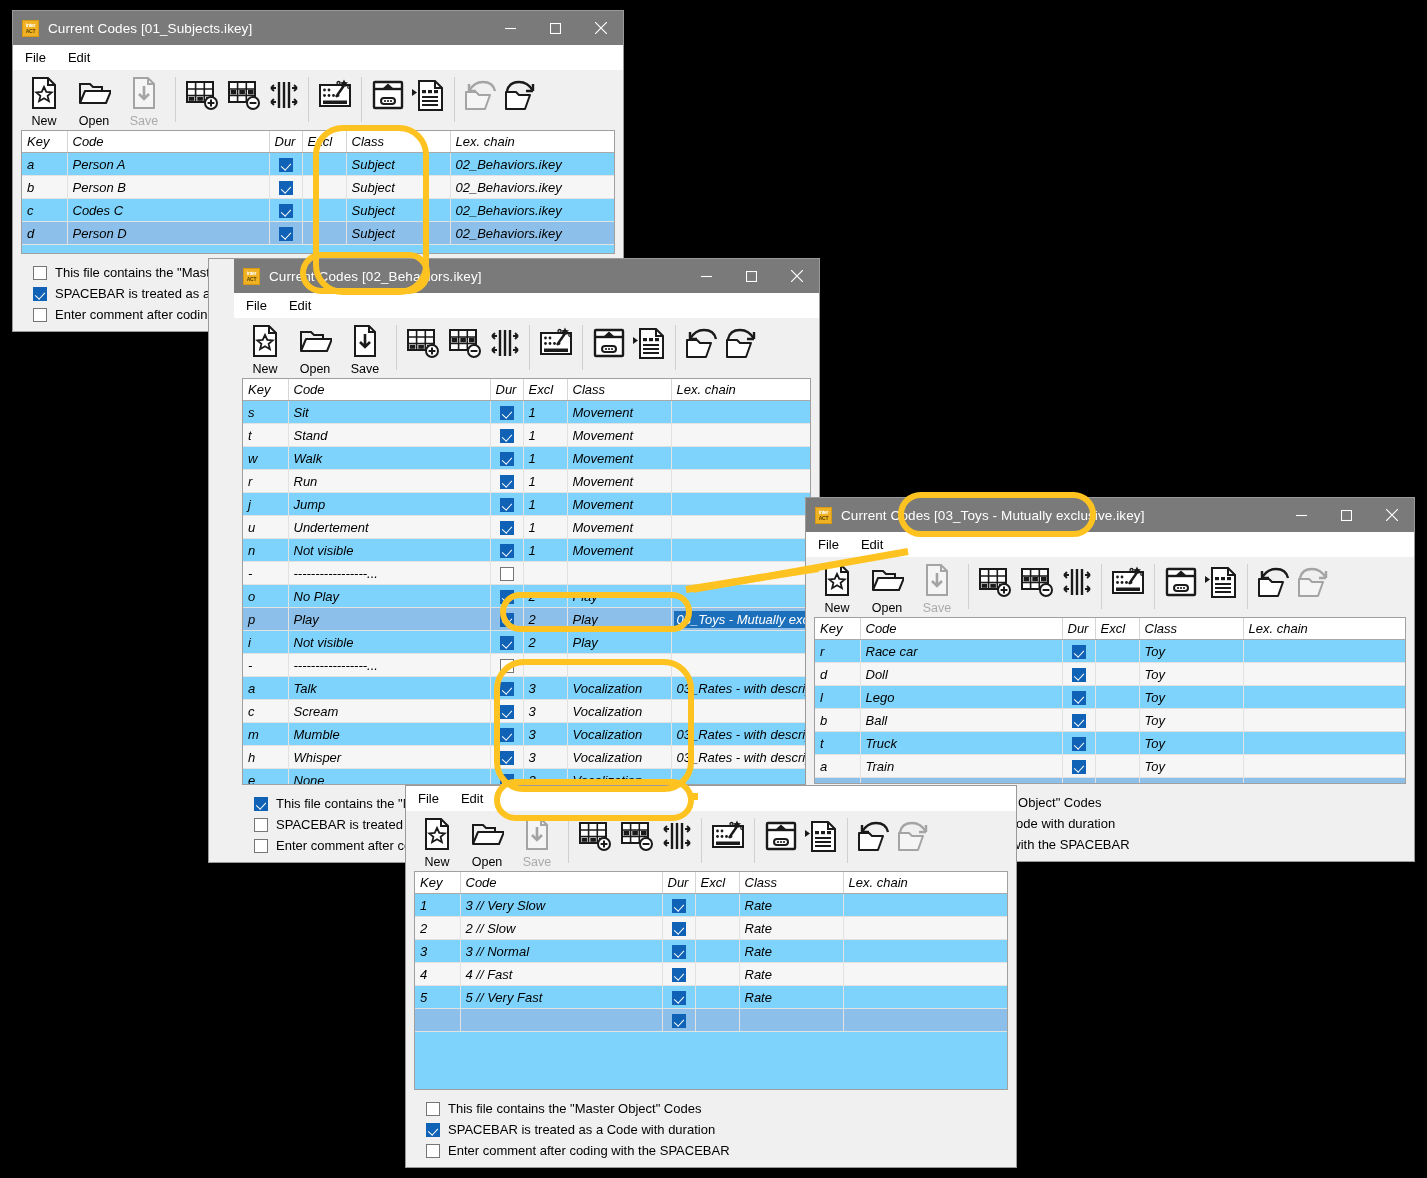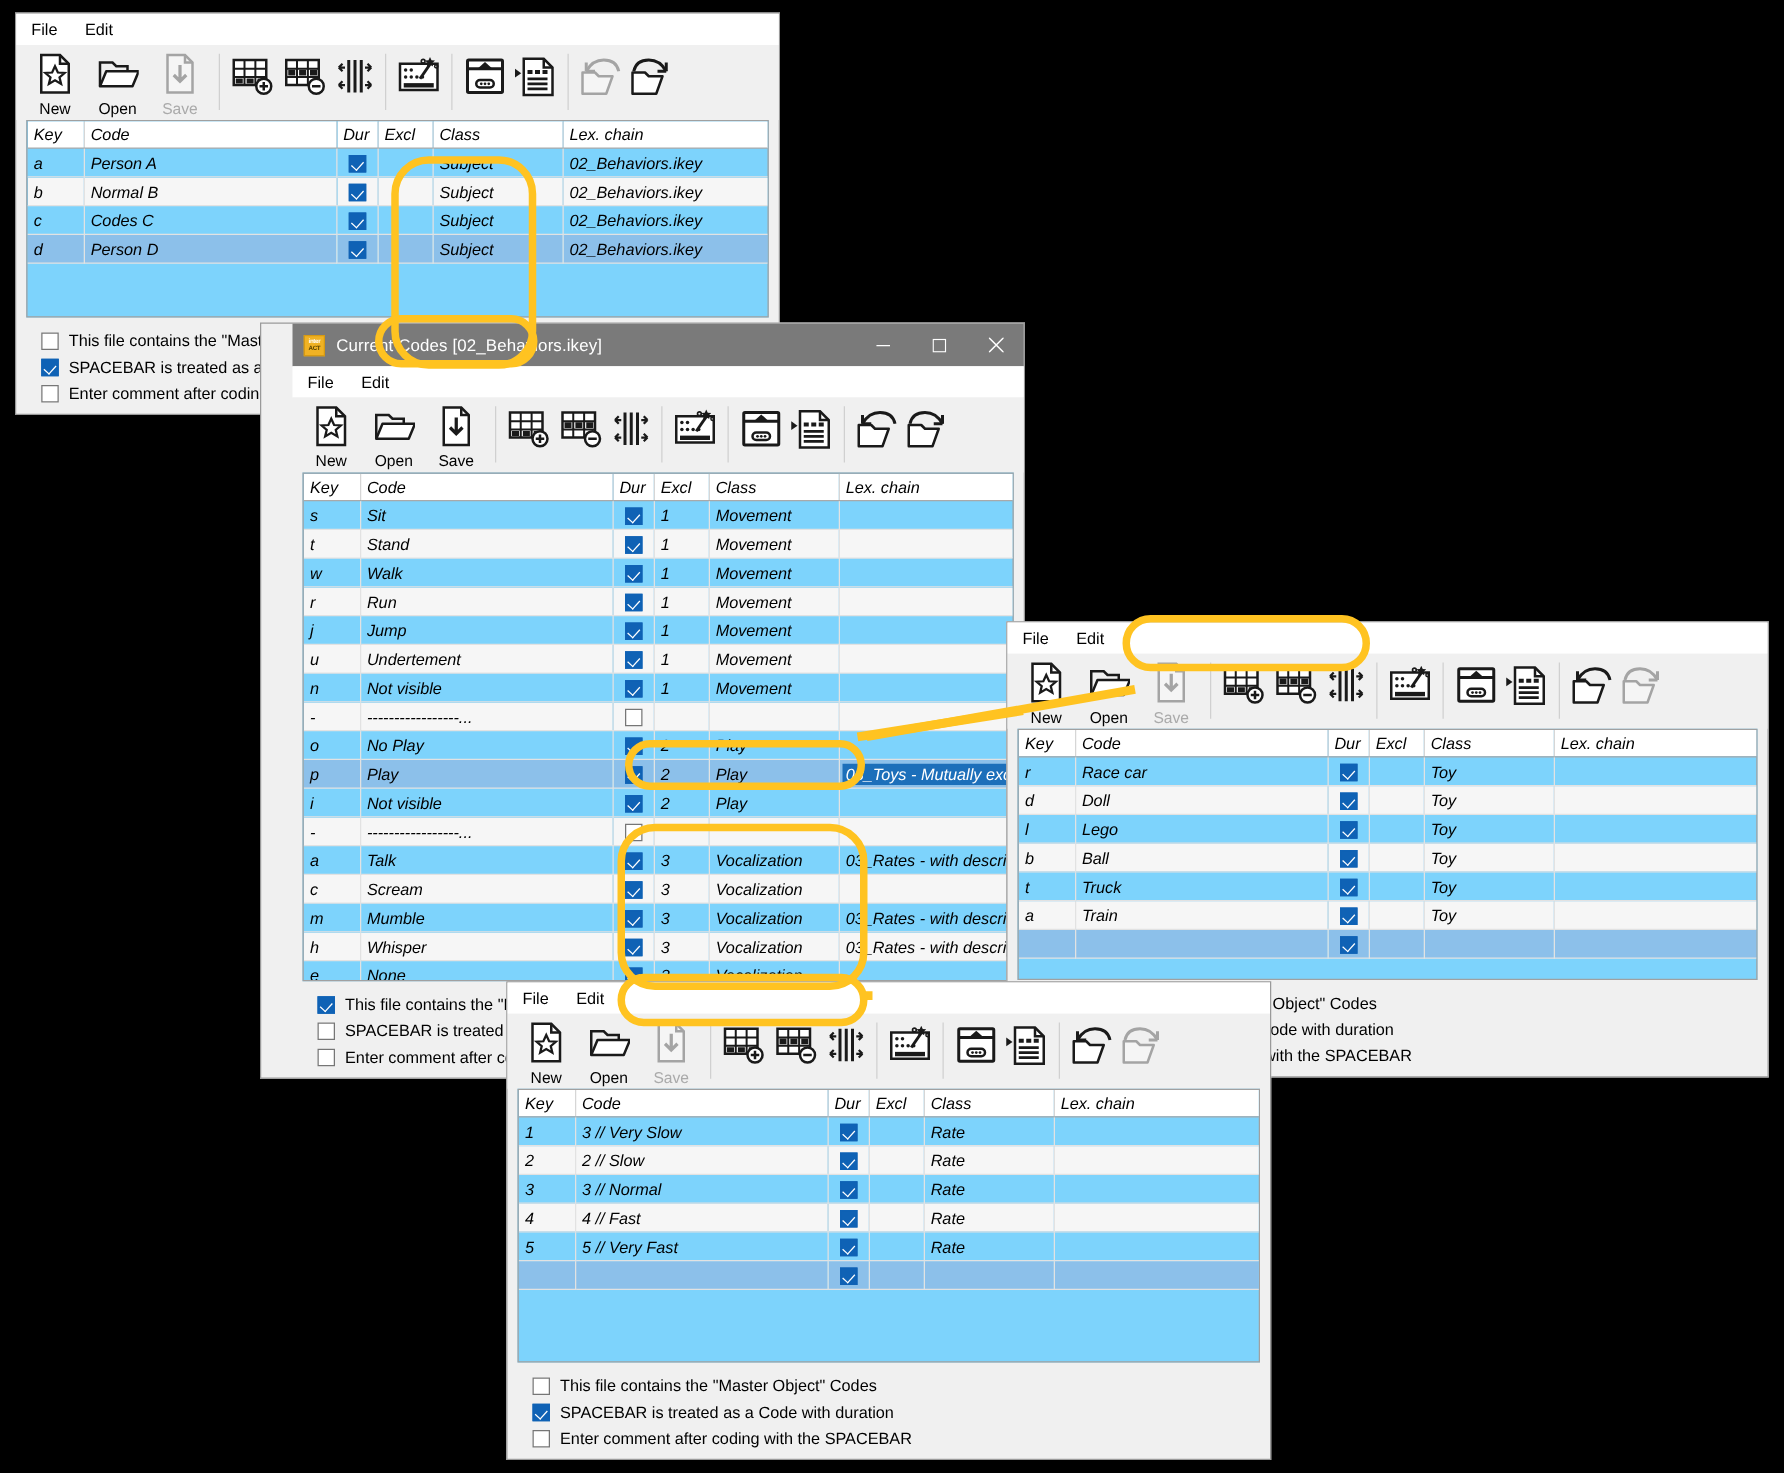--- a/index.html
+++ b/index.html
@@ -114,20 +114,43 @@
   
   #w1 { left:12px; top:10px; width:612px; height:322px; }
   #w2 { left:208px; top:258px; width:612px; height:605px;padding-left:25px; }
   #w3 { left:805px; top:497px; width:610px; height:365px; }
   #w4 { left:405px; top:785px; width:612px; height:383px; }
 </style>
 </head>
 <body>
 
   <div class="win" id="w1">
+    <div class="titlebar">
+      <span class="app-icon">
+        <i>inter</i>
+        <i class="b">ACT</i>
+      </span>
+      <span class="title-text">Current Codes [01_Subjects.ikey]</span>
+      <span class="tb-spacer"></span>
+      <span class="tb-btn">
+        <svg width="11" height="11" viewBox="0 0 11 11">
+          <path d="M0 5.5 h11" stroke="#fff" stroke-width="1.1"></path>
+        </svg>
+      </span>
+      <span class="tb-btn">
+        <svg width="11" height="11" viewBox="0 0 11 11">
+          <rect x="0.5" y="0.5" width="10" height="10" fill="none" stroke="#fff" stroke-width="1.1"></rect>
+        </svg>
+      </span>
+      <span class="tb-btn">
+        <svg width="12" height="12" viewBox="0 0 12 12">
+          <path d="M0 0 L12 12 M12 0 L0 12" stroke="#fff" stroke-width="1.2"></path>
+        </svg>
+      </span>
+    </div>
 
     <div class="menubar">
       <span>File</span>
       <span>Edit</span>
     </div>
 
     <div class="toolbar">
       <div class="tool">
        <span><svg width="34" height="34" viewBox="0 0 34 34">
             <path d="M6 2 h15 l7 7 v23 h-22 z" fill="#fff" stroke="#1a1a1a" stroke-width="2"></path>
@@ -273,21 +296,21 @@
       <td>a</td>
       <td>Person A</td>
       <td class="ctr"><span class="cb on"></span></td>
       <td></td>
       <td>Subject</td>
       <td><span>02_Behaviors.ikey</span></td>
 
     </tr>
           <tr class="alt">
       <td>b</td>
-      <td>Normal B</td>
+      <td>Person B</td>
       <td class="ctr"><span class="cb on"></span></td>
       <td></td>
       <td>Subject</td>
       <td><span>02_Behaviors.ikey</span></td>
 
     </tr>
           <tr class="">
       <td>c</td>
       <td>Codes C</td>
       <td class="ctr"><span class="cb on"></span></td>
@@ -662,20 +685,43 @@
         <span class="cb"></span>
         <span class="t">SPACEBAR is treated as a Code with duration</span>
       </div>
       <div class="opt">
         <span class="cb"></span>
         <span class="t">Enter comment after coding with the SPACEBAR</span>
       </div>
     </div>
   </div>
   <div class="win" id="w3">
+    <div class="titlebar">
+      <span class="app-icon">
+        <i>inter</i>
+        <i class="b">ACT</i>
+      </span>
+      <span class="title-text">Current Codes [03_Toys - Mutually exclusive.ikey]</span>
+      <span class="tb-spacer"></span>
+      <span class="tb-btn">
+        <svg width="11" height="11" viewBox="0 0 11 11">
+          <path d="M0 5.5 h11" stroke="#fff" stroke-width="1.1"></path>
+        </svg>
+      </span>
+      <span class="tb-btn">
+        <svg width="11" height="11" viewBox="0 0 11 11">
+          <rect x="0.5" y="0.5" width="10" height="10" fill="none" stroke="#fff" stroke-width="1.1"></rect>
+        </svg>
+      </span>
+      <span class="tb-btn">
+        <svg width="12" height="12" viewBox="0 0 12 12">
+          <path d="M0 0 L12 12 M12 0 L0 12" stroke="#fff" stroke-width="1.2"></path>
+        </svg>
+      </span>
+    </div>
 
     <div class="menubar">
       <span>File</span>
       <span>Edit</span>
     </div>
 
     <div class="toolbar">
       <div class="tool">
        <span><svg width="34" height="34" viewBox="0 0 34 34">
             <path d="M6 2 h15 l7 7 v23 h-22 z" fill="#fff" stroke="#1a1a1a" stroke-width="2"></path>

